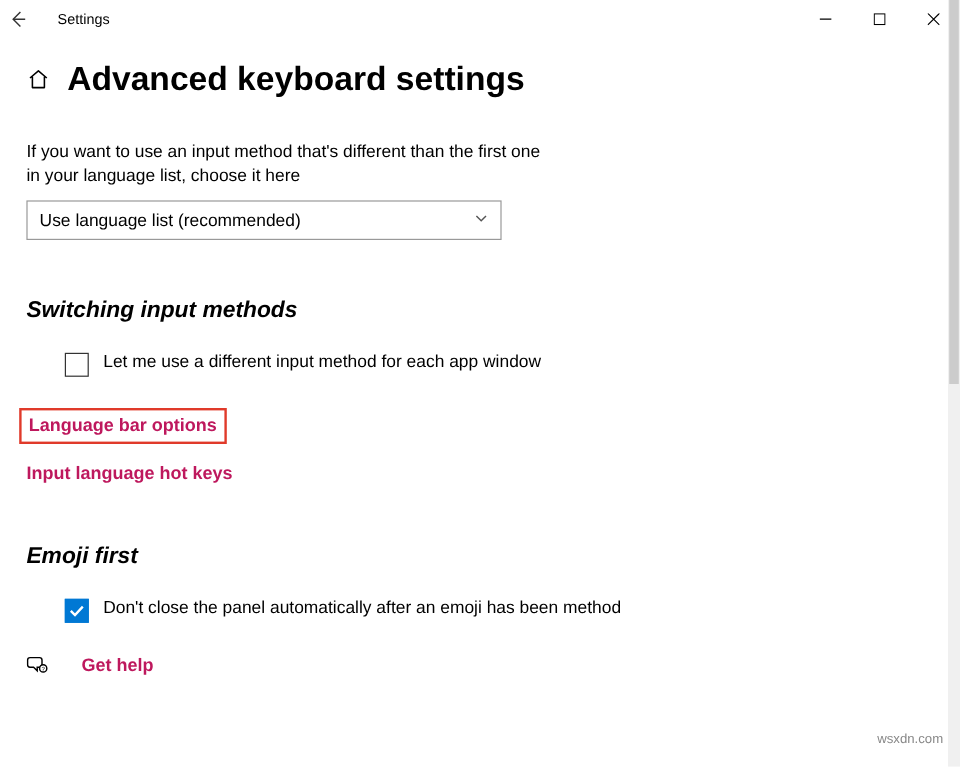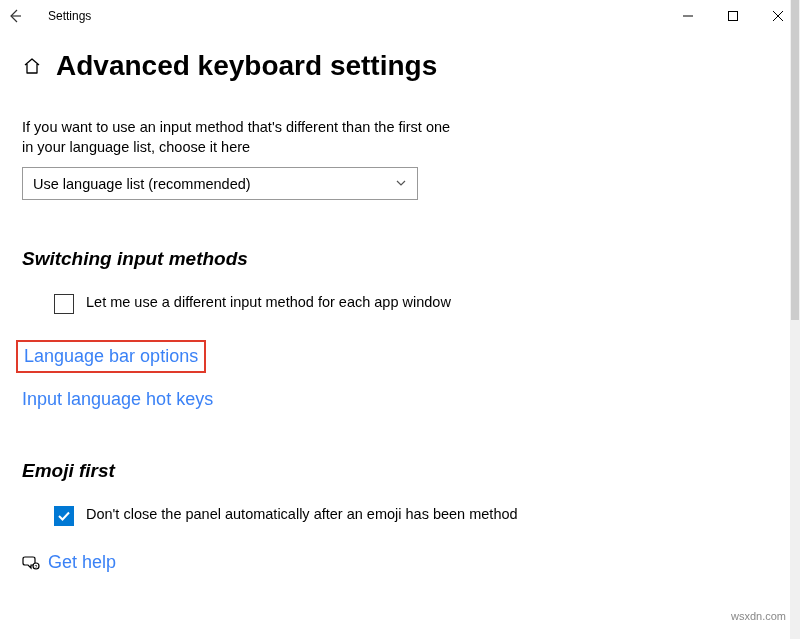--- a/index.html
+++ b/index.html
@@ -109,37 +109,38 @@
       border: 1.5px solid #333;
       display: flex; align-items: center; justify-content: center;
       flex-shrink: 0;
     }
     .checkbox.checked {
       background: #0078d4;
       border-color: #0078d4;
       color: #fff;
     }
     .link {
-      font-size: 18px;
-      color: #3b82f6;
+      font-size: 15px;
+      color: #be185d;
       margin-bottom: 20px;
       display: inline-block;
+      font-weight: bold;
     }
     .link-highlight {
       border: 2px solid #e03a2a;
       padding: 4px 6px;
       margin-left: -6px;
       margin-bottom: 16px;
       display: inline-block;
     }
     .section-gap { height: 30px; }
     .gethelp-row {
       display: flex;
       align-items: center;
-      gap: 8px;
+      gap: 28px;
       margin-top: 18px;
     }
     .gethelp-icon {
       width: 18px; height: 18px;
       display: flex; align-items: center; justify-content: center;
       color: #000;
     }
     .watermark {
       position: absolute;
       bottom: 17px; right: 14px;

